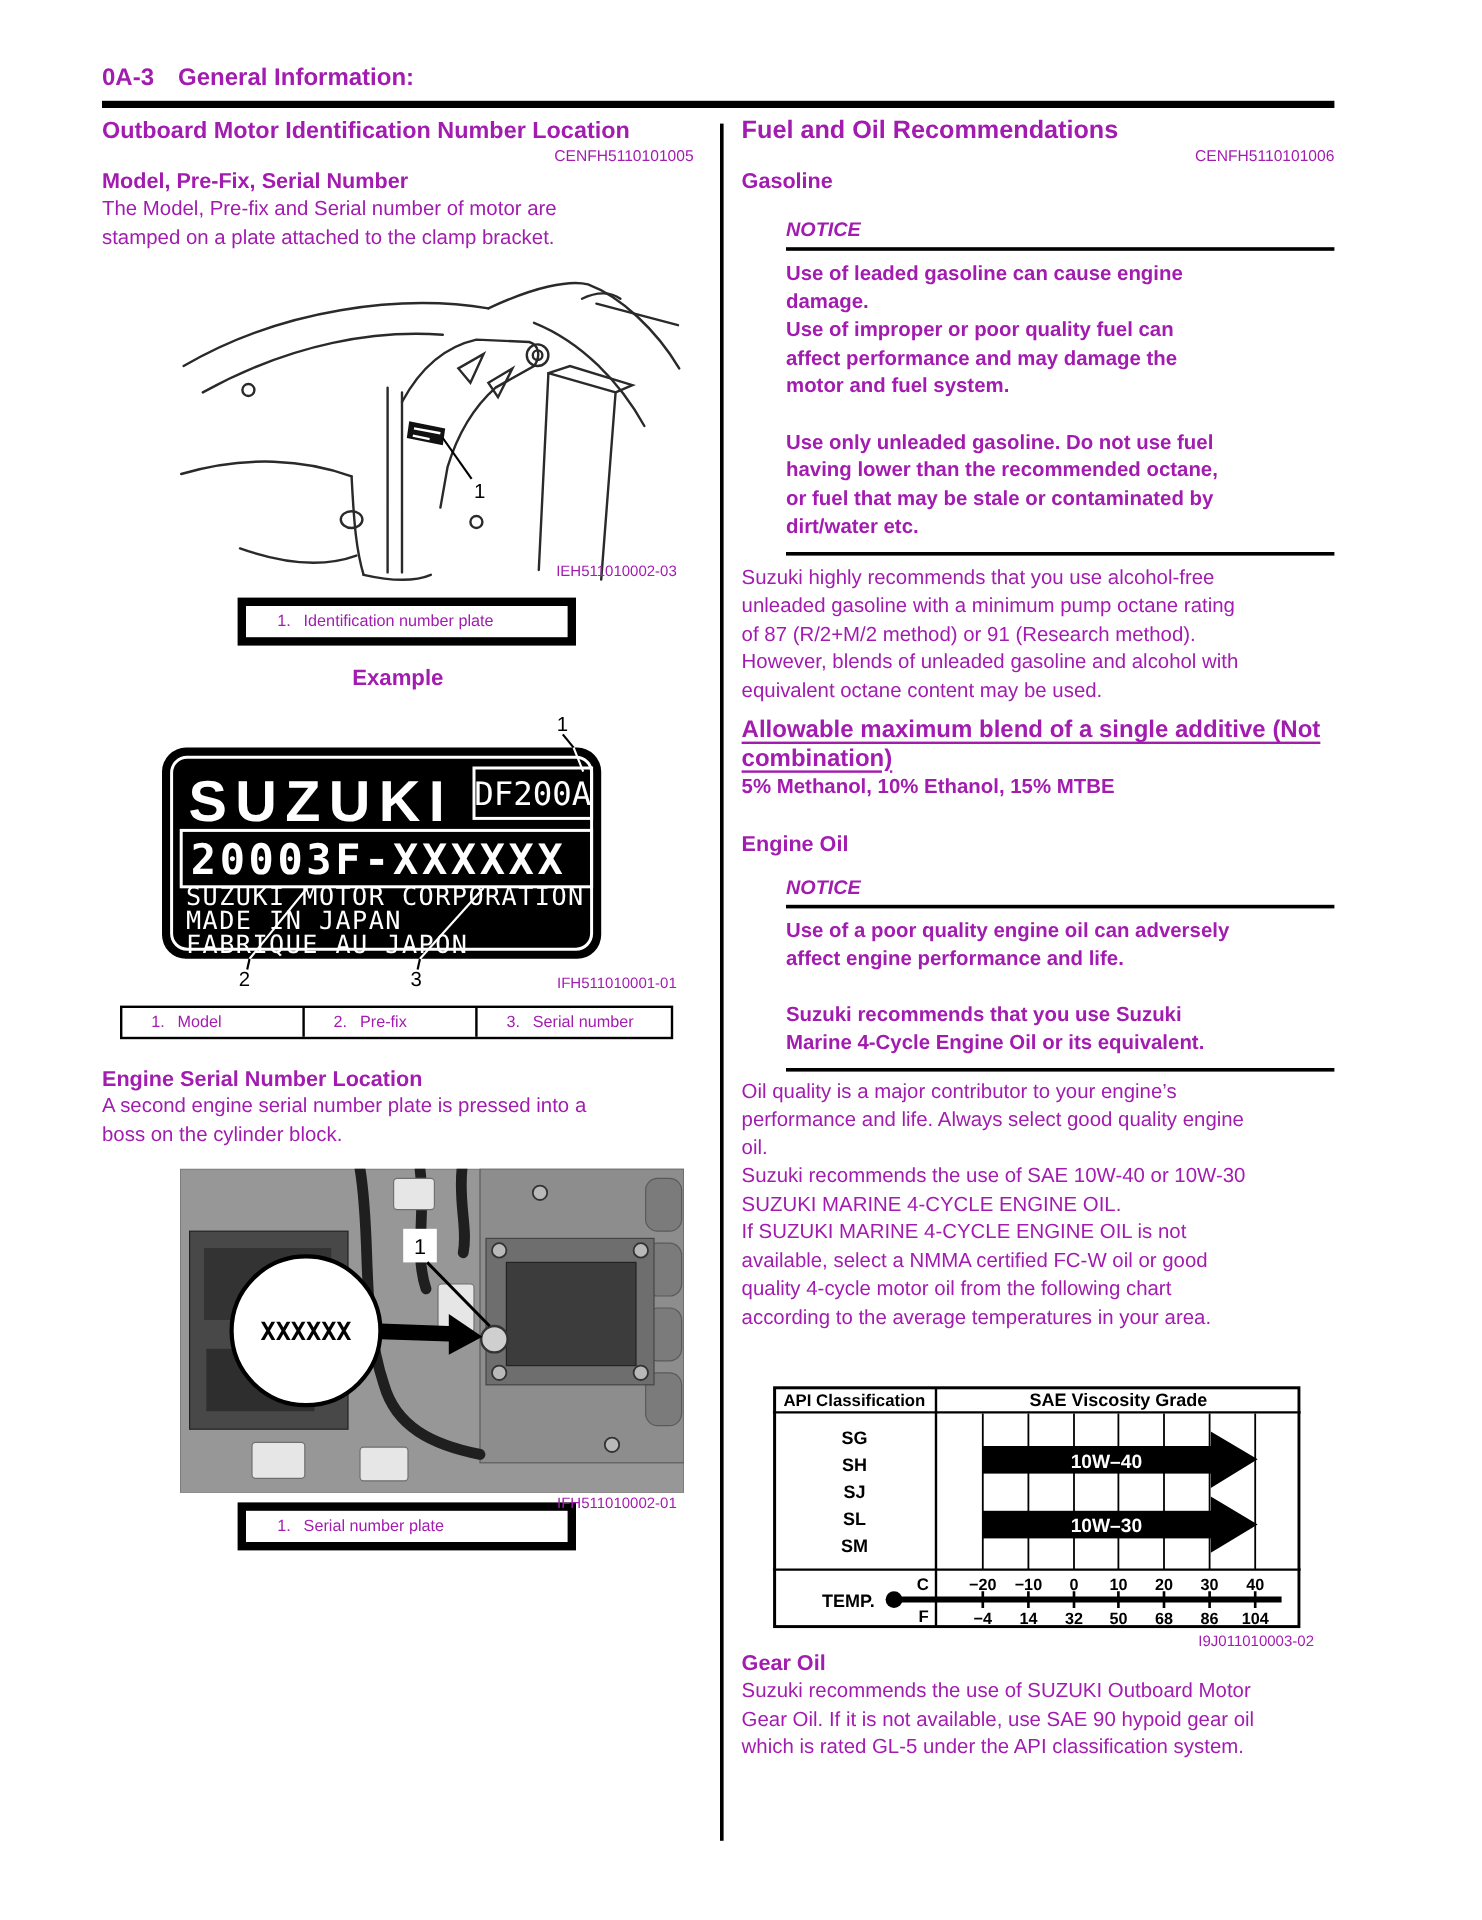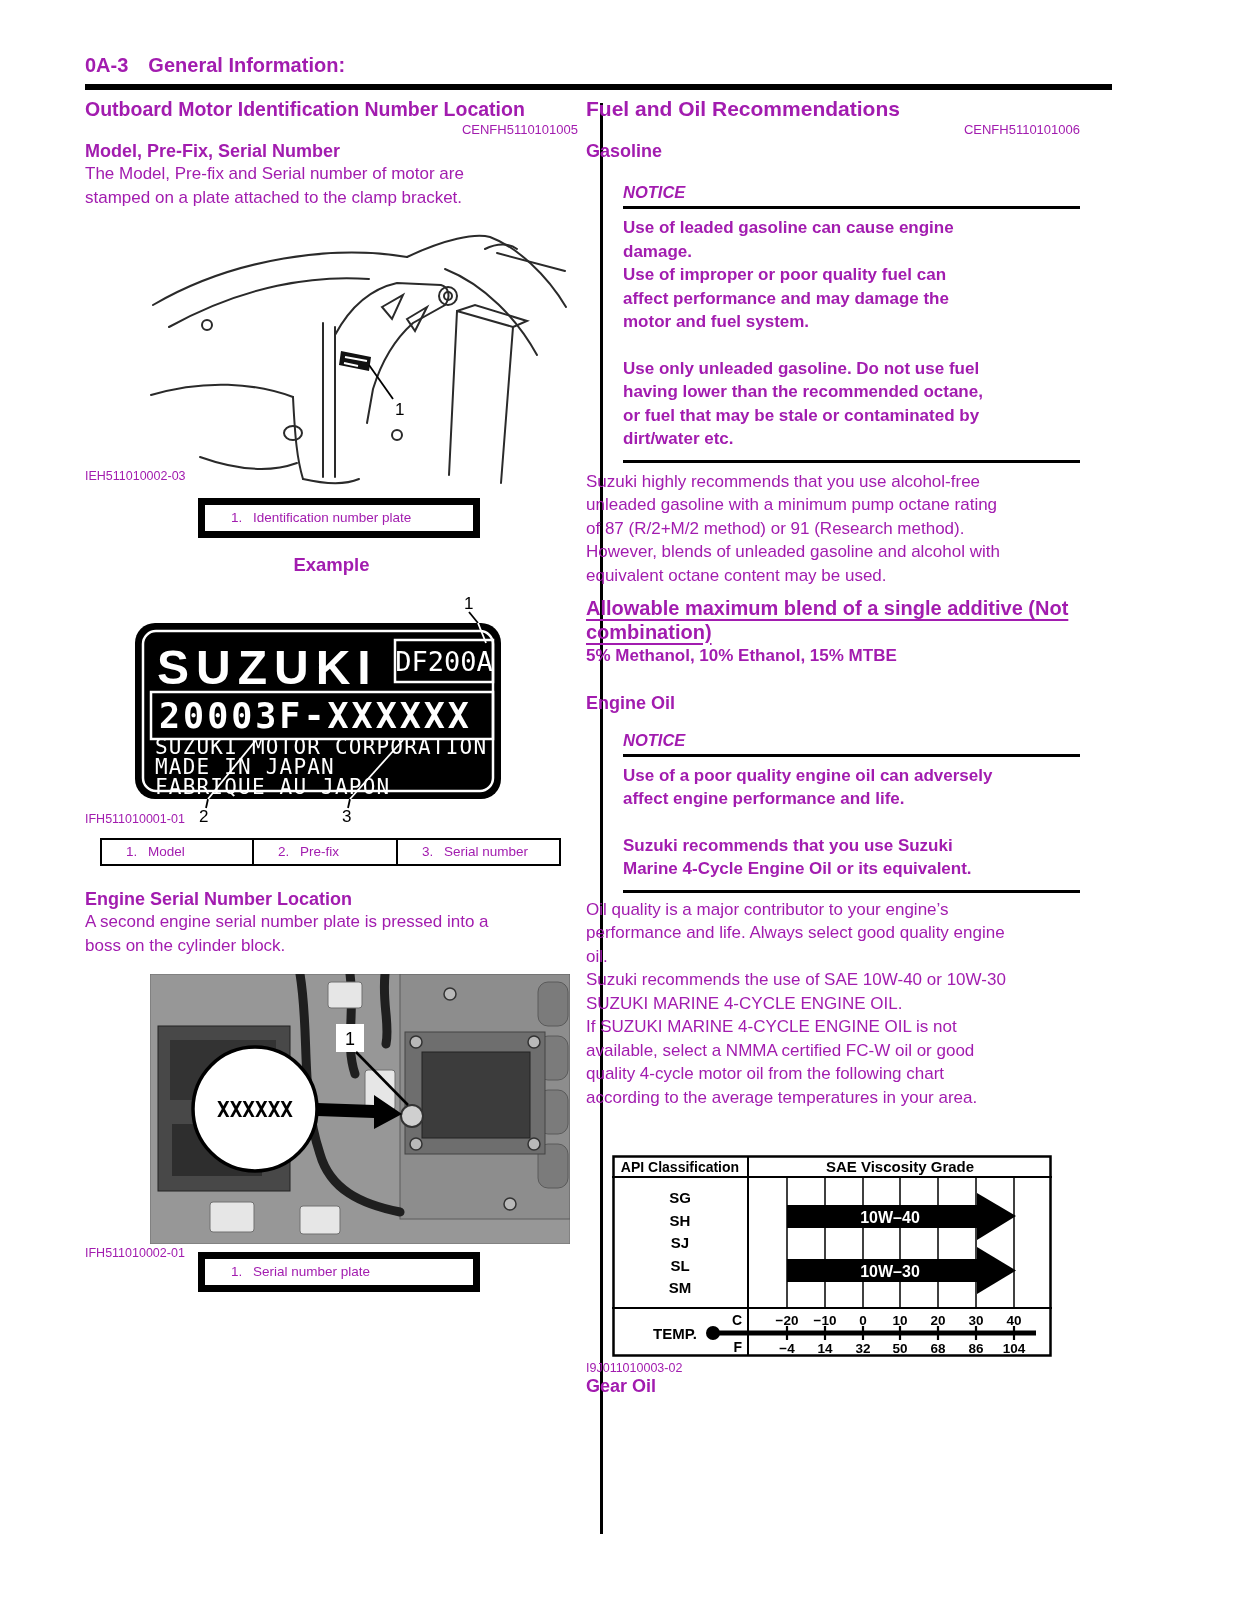--- a/index.html
+++ b/index.html
@@ -6,26 +6,26 @@
   .page{position:relative;width:1235px;height:1600px;background:#fff;color:#a21caf;
         font-family:"Liberation Sans",sans-serif;overflow:hidden;}
   
   .hdr{position:absolute;left:85px;top:54px;font-size:20px;font-weight:bold;white-space:nowrap;}
   .hdr .hdr-code{margin-right:20px;}
   .hdr-rule{position:absolute;left:85px;top:84px;width:1027px;height:6px;background:#000;}
   .col-divider{position:absolute;left:600px;top:103px;width:3px;height:1431px;background:#000;}
   
   .col{position:absolute;top:97px;}
   .col-left{left:85px;width:493px;}
-  .col-right{left:586px;width:494px;}
+  .col-right{left:618px;width:494px;}
   .sec-title{font-size:19.5px;font-weight:bold;white-space:nowrap;margin:0;line-height:24px;}
   .ref-code{font-size:13px;text-align:right;margin:1px 0 0 0;line-height:15px;}
   .subhead{font-size:18px;font-weight:bold;margin:3px 0 0 0;line-height:22px;}
   .body-text{font-size:17px;line-height:23.5px;margin:0;white-space:pre-line;}
-  .figcode{font-size:12.5px;text-align:left;margin:0;line-height:14px;}
+  .figcode{font-size:12.5px;text-align:right;margin:0;line-height:14px;}
   .col-left .figcode{padding-right:14px;}
   .col-right .figcode{padding-right:17px;}
   
   .cap-box{border:7px solid #000000;width:234px;padding:4px 8px 5px 26px;font-size:13.5px;
            margin:13px 0 0 113px;line-height:17px;}
   .cap-num{display:inline-block;width:22px;}
   .legend{display:flex;width:457px;border:2px solid #000;margin:10px 0 0 15px;}
   .legend-cell{font-size:13.5px;line-height:17px;padding:3px 0 4px 24px;}
   .legend-cell+.legend-cell{border-left:2px solid #000;}
   .lc1{width:126px;border-radius:12px;}.lc2{width:118px;}.lc3{width:135px;}
@@ -318,15 +318,18 @@
           <text x="288" y="198">50</text>
           <text x="326" y="198">68</text>
           <text x="364" y="198">86</text>
           <text x="402" y="198">104</text>
         </g>
       </svg>
       <p class="figcode" style="margin-top:4px">I9J011010003-02</p>
     </div>
 
     <p class="subhead" style="margin-top:18px">Gear Oil</p>
+    <p class="body-text">Suzuki recommends the use of SUZUKI Outboard Motor
+Gear Oil. If it is not available, use SAE 90 hypoid gear oil
+which is rated GL-5 under the API classification system.</p>
   </div>
 
 </div>
 
 </body></html>

